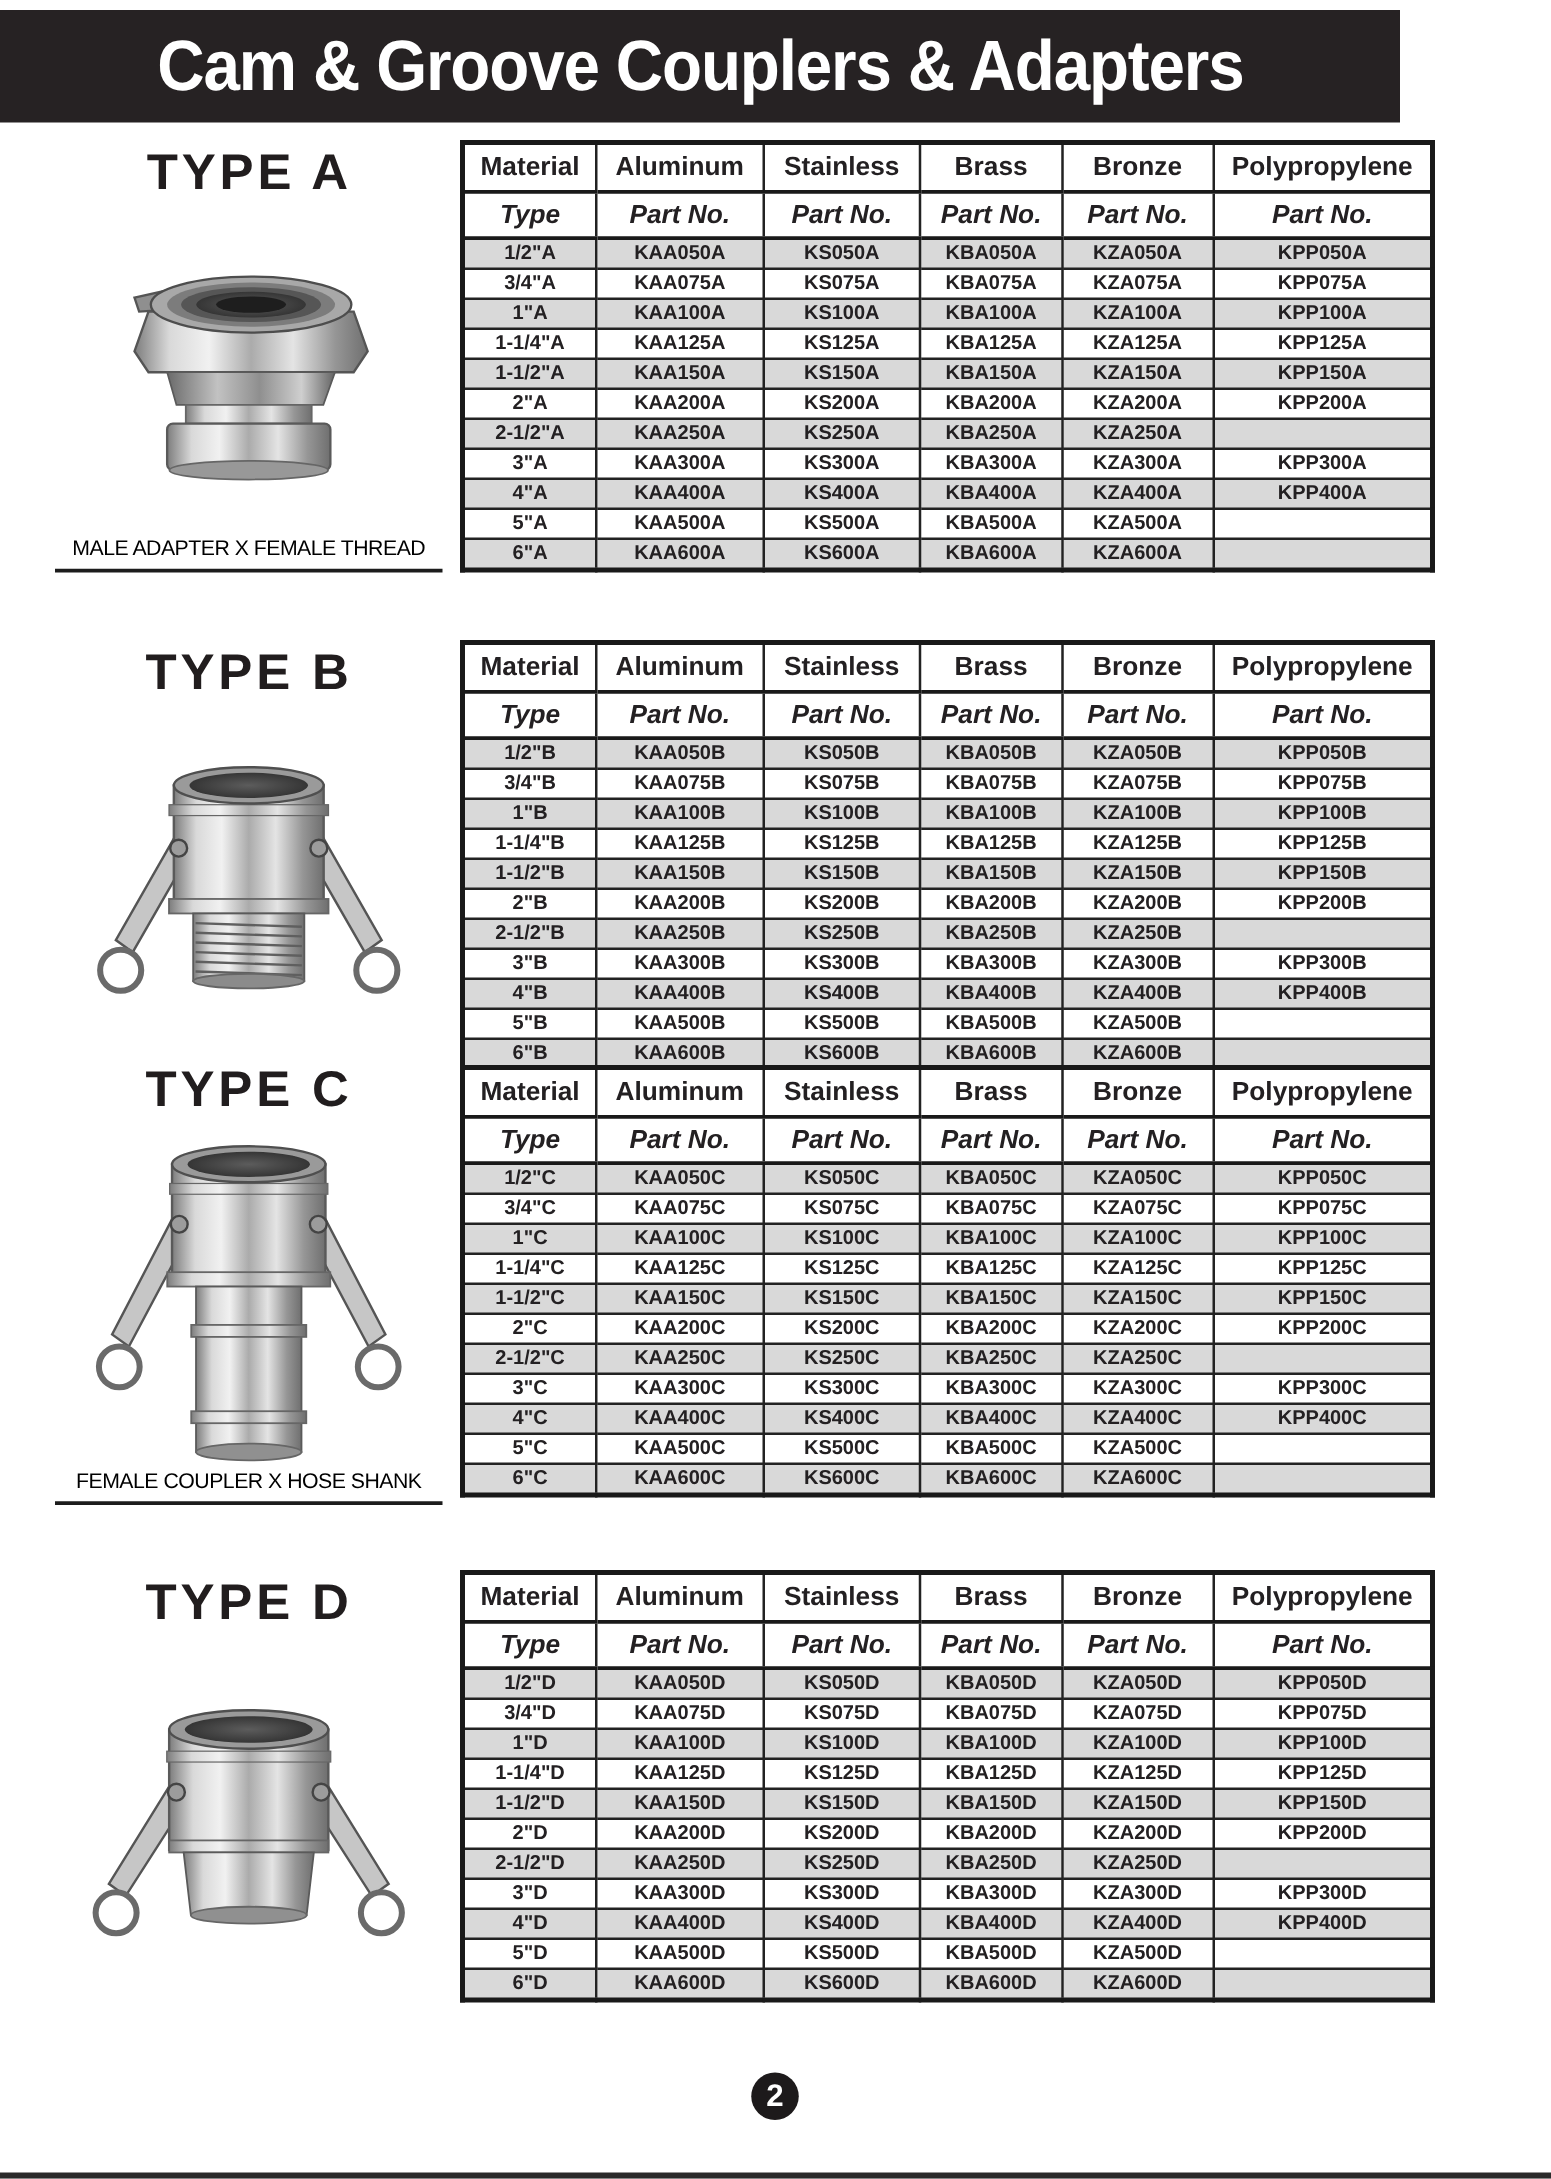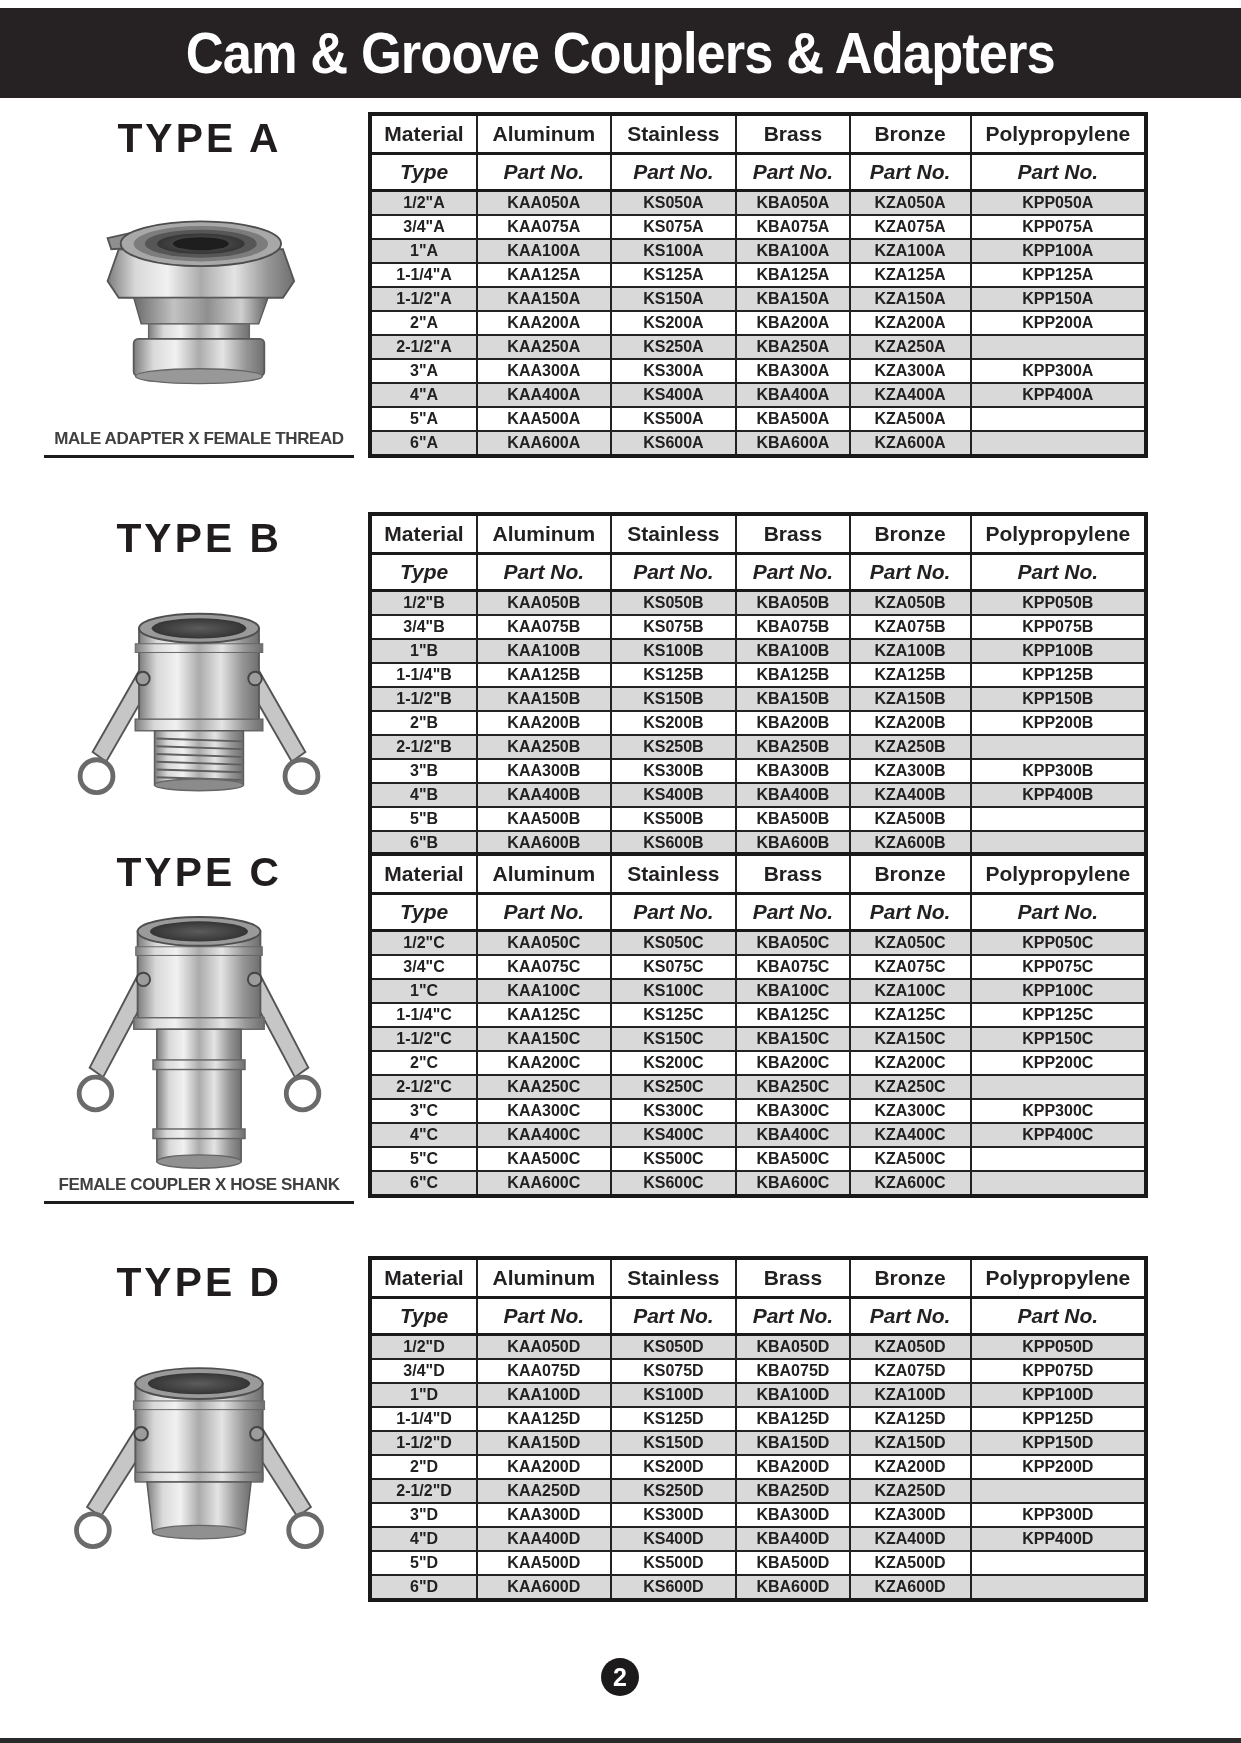--- a/index.html
+++ b/index.html
@@ -2,21 +2,21 @@
 <html><head>
 <meta charset="utf-8">
 <style>
   html,body{margin:0;padding:0;}
   body{
     width:1241px;height:1743px;position:relative;background:#ffffff;
     font-family:"Liberation Sans","DejaVu Sans",sans-serif;overflow:hidden;
   }
   
   .page-header{
-    position:absolute;top:8px;left:0;width:1241px;height:90px;
+    position:absolute;top:8px;left:0;width:1120px;height:90px;
     background:#262223;display:flex;align-items:center;justify-content:center;
   }
   .page-header h1{
     margin:0;color:#ffffff;font-size:57px;font-weight:bold;white-space:nowrap;
     transform:scaleX(0.92);letter-spacing:-1px;
   }
   
   .type-section{
     position:absolute;left:44px;width:1104px;display:flex;align-items:stretch;
   }
@@ -27,21 +27,21 @@
   .left-col{
     width:310px;flex:none;margin-right:14px;display:flex;flex-direction:column;
     align-items:center;justify-content:space-between;
   }
   .type-heading{
     margin:4px 0 0 0;font-size:40px;font-weight:bold;color:#211d1e;
     letter-spacing:3px;transform:scaleX(1.02);white-space:nowrap;
   }
   .product-image{flex:1;display:flex;align-items:center;justify-content:center;width:100%;}
   .caption{
-    width:100%;text-align:center;font-size:17px;font-weight:bold;color:#404040;
+    width:100%;text-align:center;font-size:17px;font-weight:normal;color:#000000;
     letter-spacing:-0.4px;white-space:nowrap;padding-bottom:6px;
     border-bottom:3px solid #1c1c1c;
   }
   
   .table-wrap{flex:1;}
   table.parts{
     width:100%;border-collapse:collapse;background:#fff;
     border:4px solid #191919;table-layout:fixed;
   }
   table.parts th, table.parts td{

